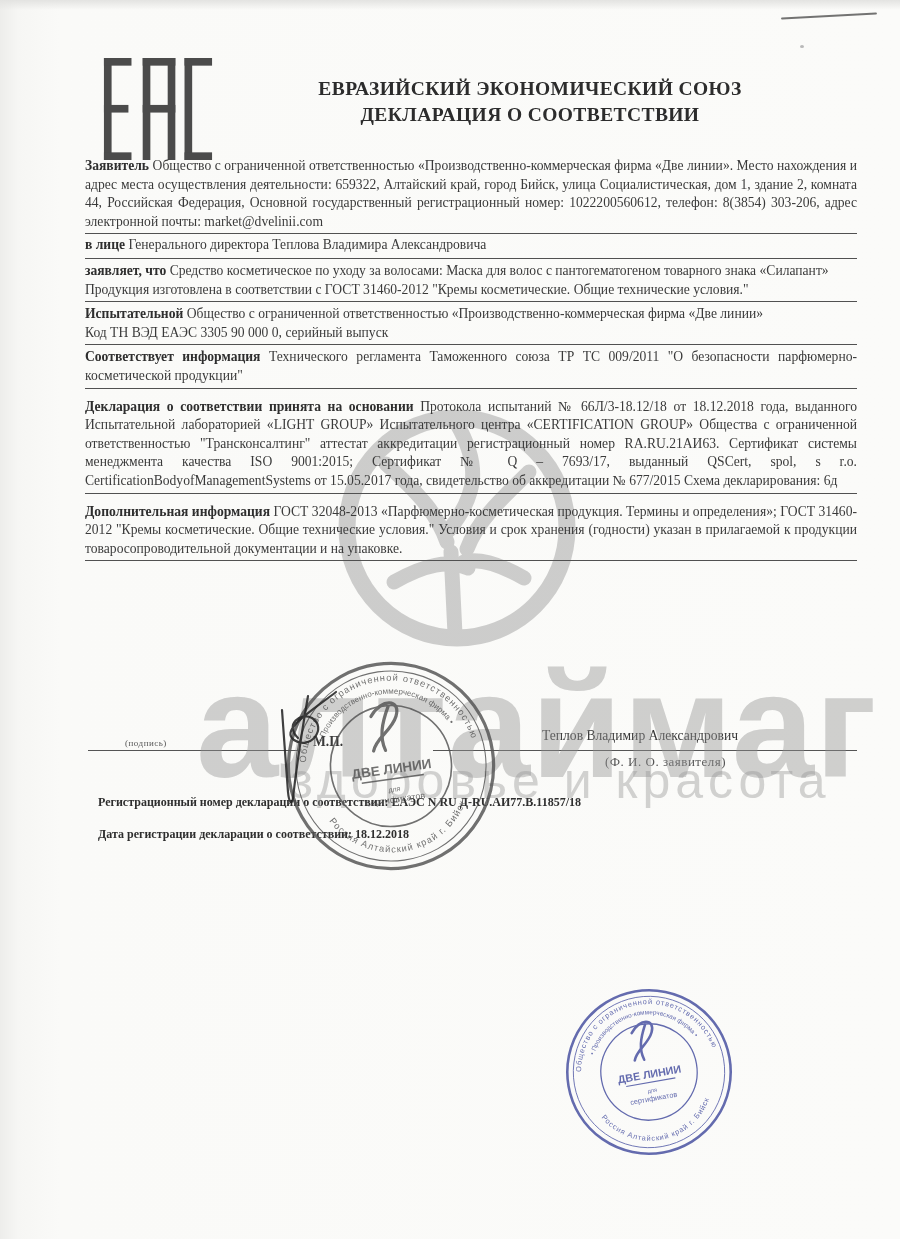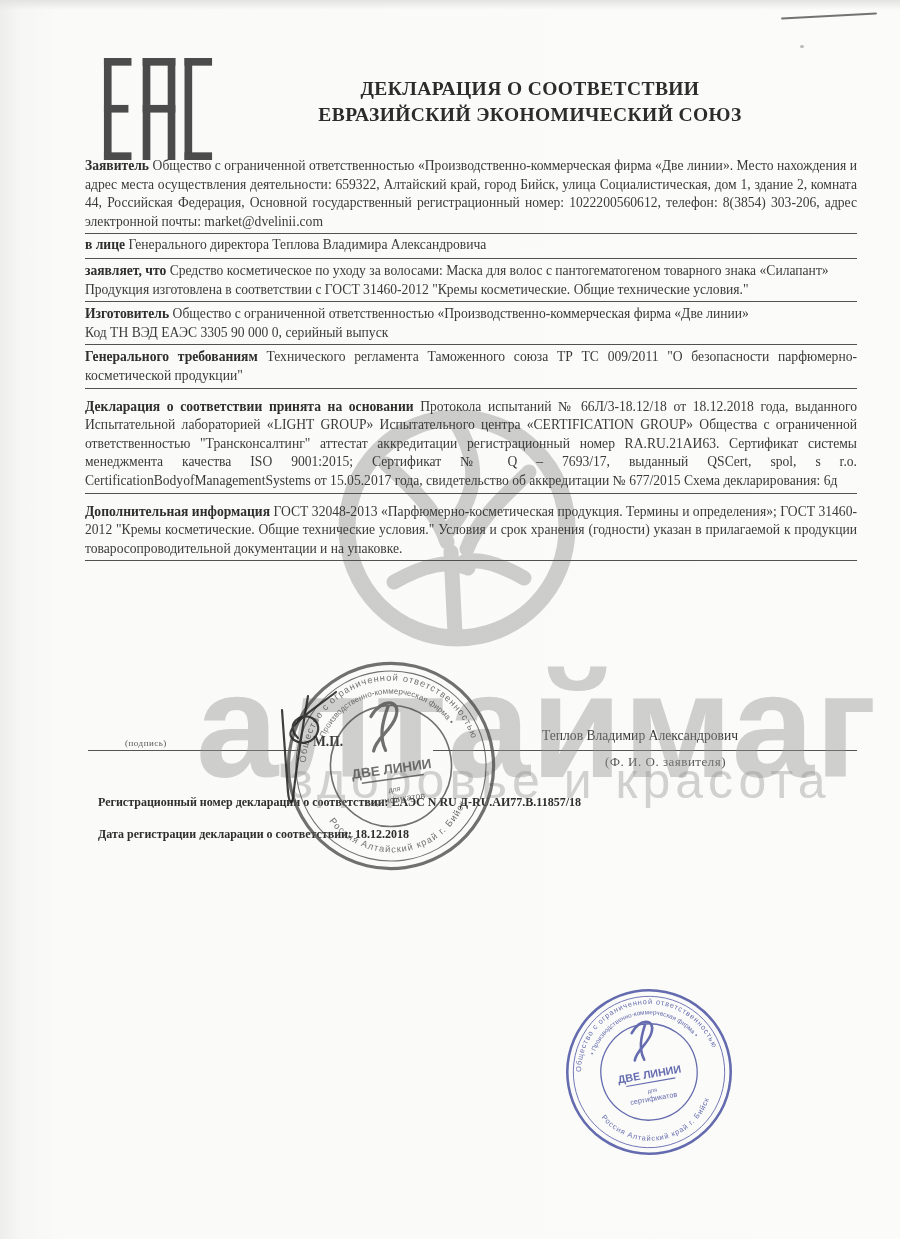--- a/index.html
+++ b/index.html
@@ -68,22 +68,22 @@
       <rect x="38" y="0" width="32" height="7.5"></rect>
         <rect x="38" y="46" width="32" height="7.5"></rect>
       <rect x="79" y="0" width="7.5" height="100"></rect>
         <rect x="79" y="0" width="27" height="7.5"></rect>
       <rect x="79" y="92.5" width="27" height="7.5"></rect>
     </g>
   </svg>
   <span class="sr">ЕАС</span>
 
   <div class="title">
+    <div>ЕВРАЗИЙСКИЙ ЭКОНОМИЧЕСКИЙ СОЮЗ</div>
     <div>ДЕКЛАРАЦИЯ О СООТВЕТСТВИИ</div>
-    <div>ЕВРАЗИЙСКИЙ ЭКОНОМИЧЕСКИЙ СОЮЗ</div>
   </div>
 
   <svg class="wm-circle" width="258" height="252" viewBox="0 0 258 252">
     <g fill="none" stroke="currentColor" stroke-width="15" stroke-linecap="round">
       <circle cx="129" cy="126" r="110" stroke-width="17"></circle>
       <path d="M129,22 C152,62 150,92 121,128"></path>
       <path d="M58,62 C94,94 110,114 119,140"></path>
       <path d="M201,70 C170,100 149,120 139,147"></path>
       <path d="M127,232 C125,196 124,170 123,150"></path>
       <path d="M66,180 C98,162 120,158 140,166"></path>
@@ -102,27 +102,27 @@
     </p>
     <div class="sec" style="padding-top:3px;">
       <p>
         <b>заявляет, что</b>
         <span>Средство косметическое по уходу за волосами: Маска для волос с пантогематогеном товарного знака «Силапант»</span>
       </p>
       <p class="mt4">Продукция изготовлена в соответствии с ГОСТ 31460-2012 "Кремы косметические. Общие технические условия."</p>
     </div>
     <div class="sec" style="padding-top:3px;">
       <p>
-        <b>Изготовитель</b>
+        <b>Испытательной</b>
         <span>Общество с ограниченной ответственностью «Производственно-коммерческая фирма «Две линии»</span>
       </p>
       <p>Код ТН ВЭД ЕАЭС 3305 90 000 0, серийный выпуск</p>
     </div>
     <p class="sec" style="padding-top:3px;">
-      <b>Генерального требованиям</b>
+      <b>Соответствует информация</b>
       <span>Технического регламента Таможенного союза ТР ТС 009/2011 "О безопасности парфюмерно-косметической продукции"</span>
     </p>
     <p class="sec gap-top">
       <b>Декларация о соответствии принята на основании</b>
       <span>Протокола испытаний № 66Л/3-18.12/18 от 18.12.2018 года, выданного Испытательной лабораторией «LIGHT GROUP» Испытательного центра «CERTIFICATION GROUP» Общества с ограниченной ответственностью "Трансконсалтинг" аттестат аккредитации регистрационный номер RA.RU.21АИ63. Сертификат системы менеджмента качества ISO 9001:2015; Сертификат № Q – 7693/17, выданный QSCert, spol, s r.o. CertificationBodyofManagementSystems от 15.05.2017 года, свидетельство об аккредитации № 677/2015 Схема декларирования: 6д</span>
     </p>
     <p class="sec gap-top">
       <b>Дополнительная информация</b>
       <span>ГОСТ 32048-2013 «Парфюмерно-косметическая продукция. Термины и определения»; ГОСТ 31460-2012 "Кремы косметические. Общие технические условия." Условия и срок хранения (годности) указан в прилагаемой к продукции товаросопроводительной документации и на упаковке.</span>
     </p>

